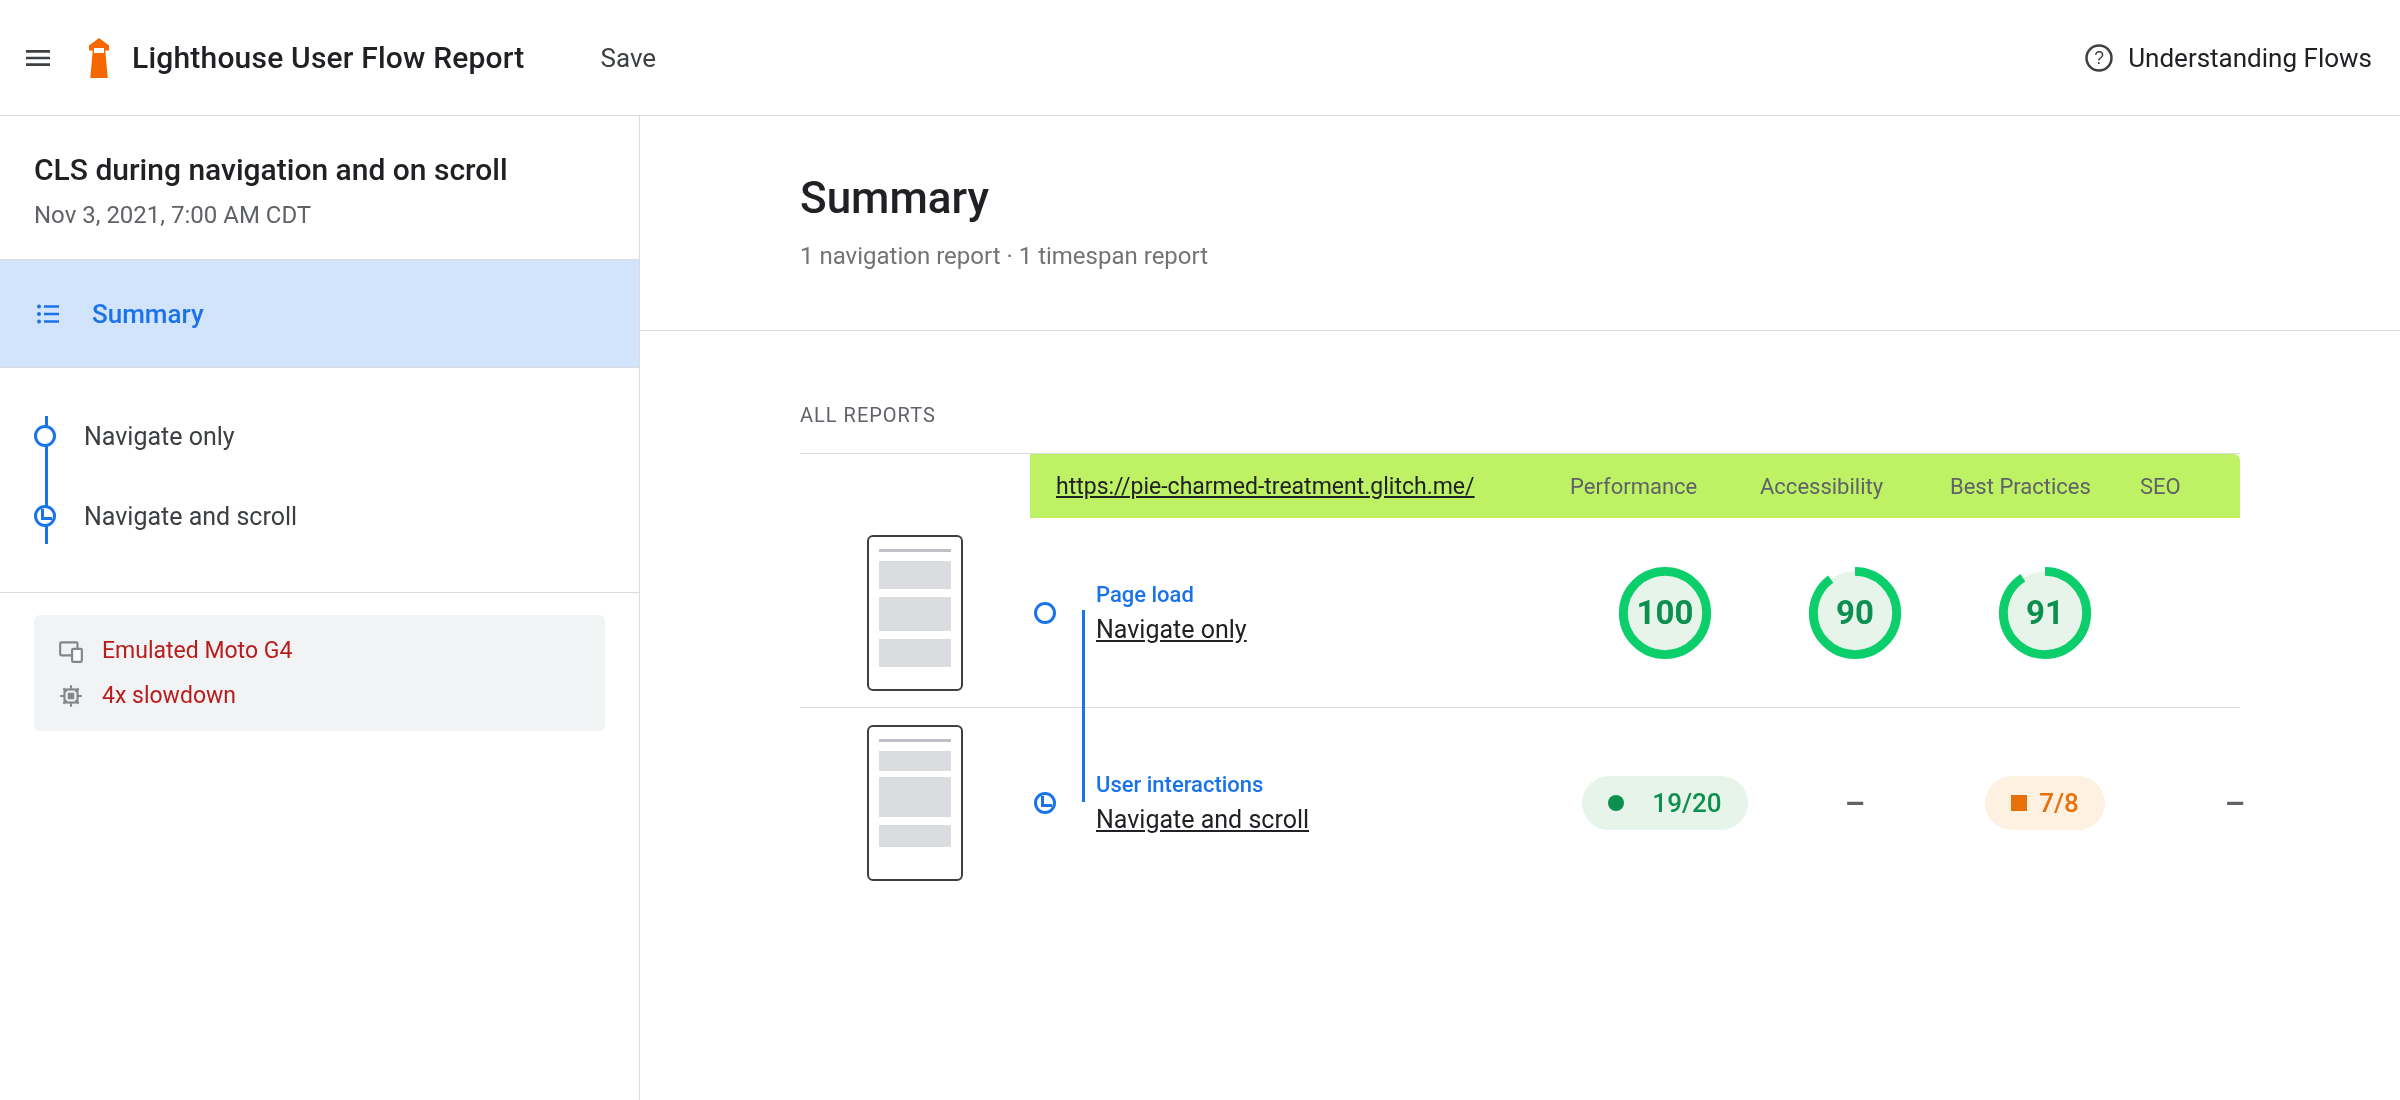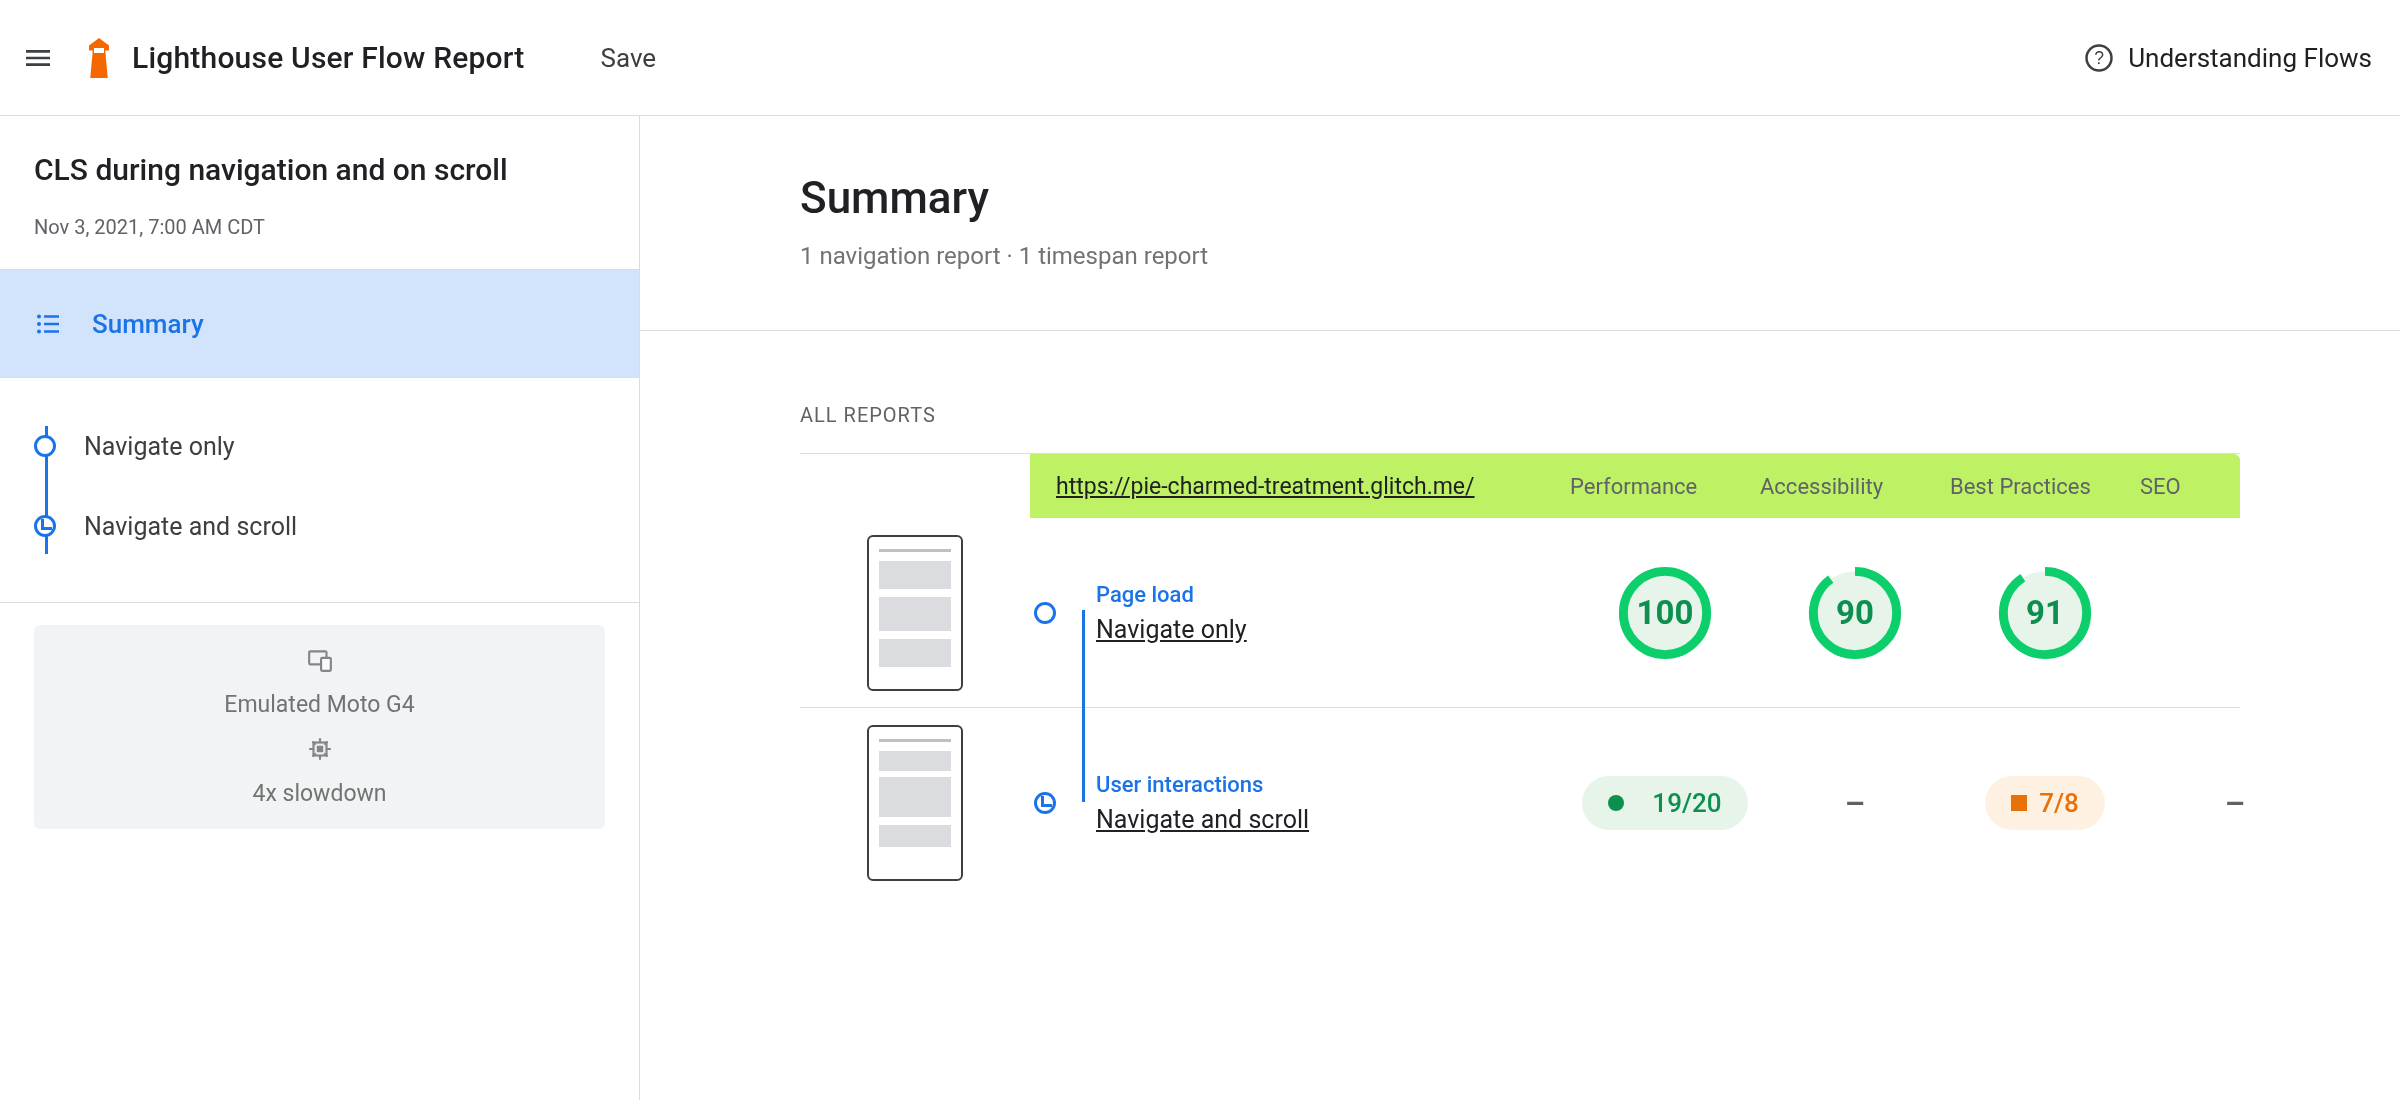--- a/index.html
+++ b/index.html
@@ -20,22 +20,22 @@
   .topbar .help { display: flex; align-items: center; gap: 14px; font-size: 26px; cursor: pointer; }
   .topbar .help svg { width: 30px; height: 30px; }
 
   
   .content { display: flex; height: calc(100% - 90px); }
   .sidebar { width: 640px; border-right: 1px solid #dadce0; display: flex; flex-direction: column; }
   .main { flex: 1; overflow: auto; }
 
   
   .side-head { padding: 36px 34px 30px; border-bottom: 1px solid #dadce0; }
-  .side-head h1 { font-size: 30px; font-weight: 500; margin-bottom: 28px; }
-  .side-head .date { font-size: 20px; color: #5f6368; }
+  .side-head h1 { font-size: 30px; font-weight: 500; margin-bottom: 14px; }
+  .side-head .date { font-size: 24px; color: #5f6368; }
 
   .side-summary {
     display: flex; align-items: center; gap: 28px;
     padding: 0 34px; height: 108px; border-bottom: 1px solid #dadce0;
     background: #d2e3fc; color: #1a73e8; font-size: 26px; font-weight: 500;
     cursor: pointer;
   }
   .side-summary svg { width: 30px; height: 30px; }
 
   .side-steps { padding: 28px 34px 36px; border-bottom: 1px solid #dadce0; }
@@ -43,21 +43,21 @@
   .steps-line { position: relative; }
   .steps-line::before {
     content: ""; position: absolute; left: 45px; top: 48px; bottom: 48px;
     width: 3px; background: #1a73e8;
   }
   .marker-circle { width: 22px; height: 22px; border: 3px solid #1a73e8; border-radius: 50%; background: #fff; position: relative; z-index: 1; }
   .marker-clock { width: 22px; height: 22px; border: 3px solid #1a73e8; border-radius: 50%; background: #fff; position: relative; z-index: 1; display: flex; align-items: center; justify-content: center; }
   .marker-clock::after { content: ""; width: 8px; height: 8px; border-left: 3px solid #1a73e8; border-bottom: 3px solid #1a73e8; margin-top: -3px; margin-left: 3px; }
 
   .side-env { margin: 22px 34px; background: #f1f3f4; border-radius: 6px; padding: 22px 24px; }
-  .env-row { display: flex; align-items: center; gap: 18px; font-size: 23px; color: #737373; flex-direction: column; }
+  .env-row { display: flex; align-items: center; gap: 18px; font-size: 23px; color: #b91c1c; }
   .env-row + .env-row { margin-top: 18px; }
   .env-row svg { width: 26px; height: 26px; opacity: .75; }
 
   
   .main-inner { padding: 56px 160px 60px; }
   .main h2 { font-size: 44px; font-weight: 500; margin-bottom: 18px; }
   .subtitle { font-size: 24px; color: #737373; }
 
   .divider { border: 0; border-top: 1px solid #dadce0; }
 

